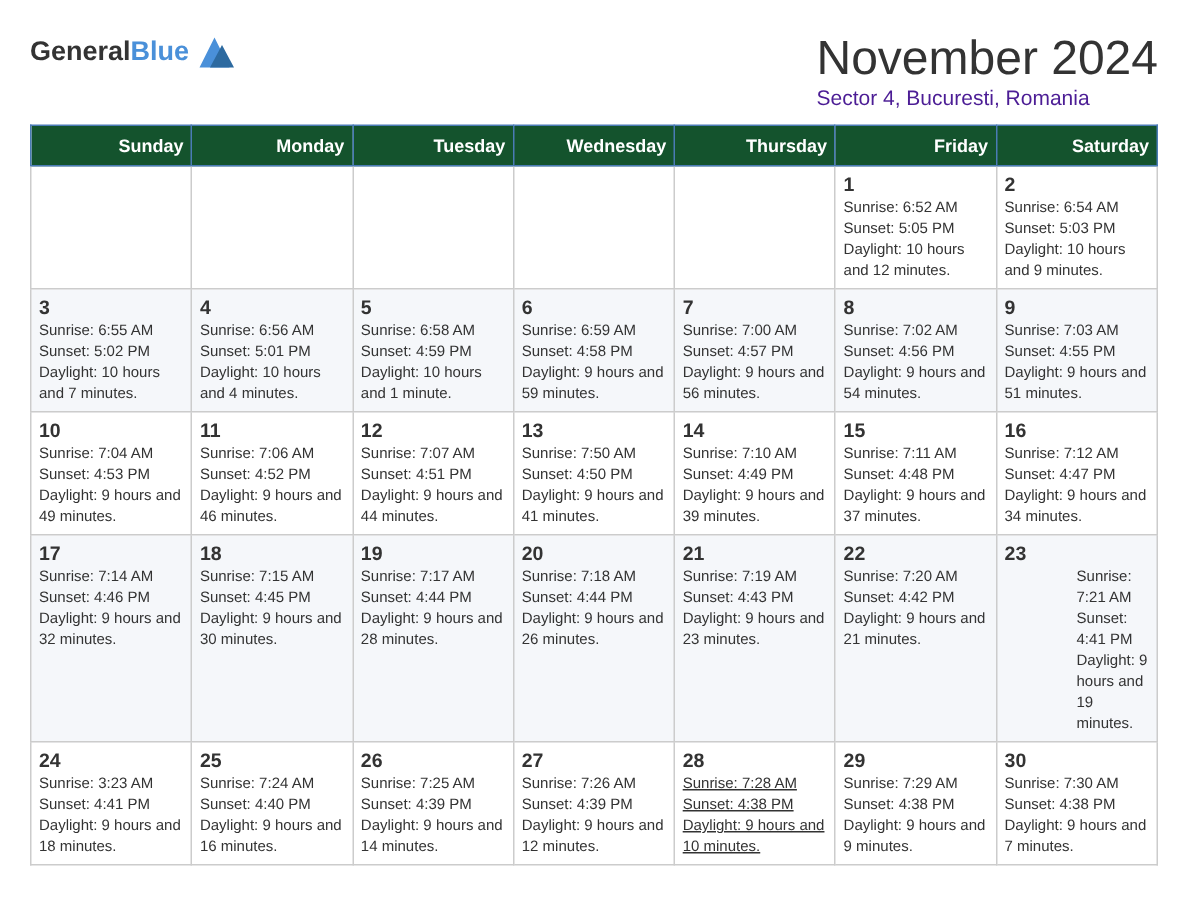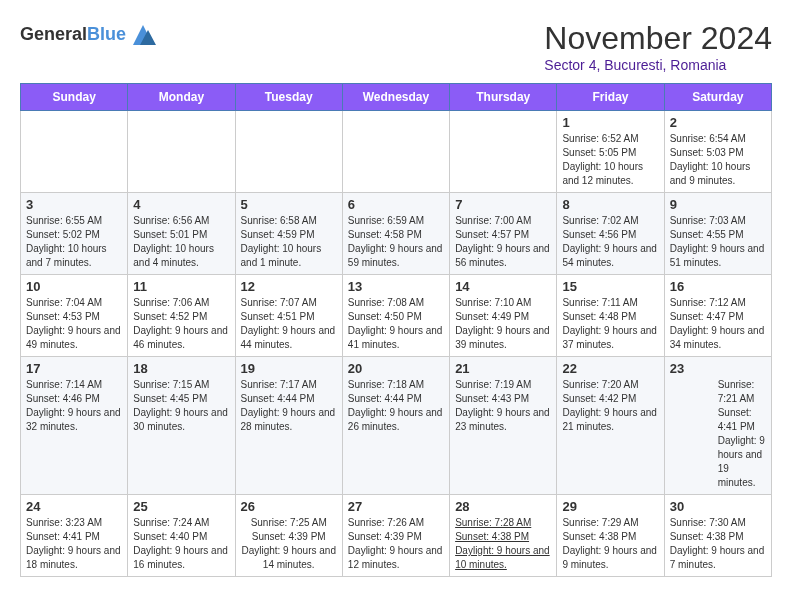--- a/index.html
+++ b/index.html
@@ -50,23 +50,23 @@
     .subtitle {
       font-size: 14px;
       color: #4c1d95;
     }
     .calendar {
       width: 100%;
       border-collapse: collapse;
       font-size: 10.5px;
     }
     .calendar th {
-      background-color: #8b5cf6;
+      background-color: #14532d;
       color: #fff;
-      text-align: center;
+      text-align: right;
       padding: 6px 5px;
       font-size: 12px;
       border: 1px solid #4a7bb5;
     }
     .calendar td {
       border: 1px solid #ccc;
       vertical-align: top;
       padding: 4px 5px;
       width: 106px;
       min-height: 70px;
@@ -201,21 +201,21 @@
 Daylight: 9 hours and 46 minutes.</div>
         </td>
         <td>
           <span class="day-number">12</span>
           <div class="day-info" style="white-space: pre-line;">Sunrise: 7:07 AM
 Sunset: 4:51 PM
 Daylight: 9 hours and 44 minutes.</div>
         </td>
         <td>
           <span class="day-number">13</span>
-          <div class="day-info" style="white-space: pre-line;">Sunrise: 7:08 AM
+          <div class="day-info" style="white-space: pre-line;">Sunrise: 7:50 AM
 Sunset: 4:50 PM
 Daylight: 9 hours and 41 minutes.</div>
         </td>
         <td>
           <span class="day-number">14</span>
           <div class="day-info" style="white-space: pre-line;">Sunrise: 7:10 AM
 Sunset: 4:49 PM
 Daylight: 9 hours and 39 minutes.</div>
         </td>
         <td>
@@ -283,21 +283,21 @@
 Daylight: 9 hours and 18 minutes.</div>
         </td>
         <td>
           <span class="day-number">25</span>
           <div class="day-info" style="white-space: pre-line;">Sunrise: 7:24 AM
 Sunset: 4:40 PM
 Daylight: 9 hours and 16 minutes.</div>
         </td>
         <td>
           <span class="day-number">26</span>
-          <div class="day-info" style="white-space: pre-line; text-align: center;">Sunrise: 7:25 AM
+          <div class="day-info" style="white-space: pre-line;">Sunrise: 7:25 AM
 Sunset: 4:39 PM
 Daylight: 9 hours and 14 minutes.</div>
         </td>
         <td>
           <span class="day-number">27</span>
           <div class="day-info" style="white-space: pre-line;">Sunrise: 7:26 AM
 Sunset: 4:39 PM
 Daylight: 9 hours and 12 minutes.</div>
         </td>
         <td>

